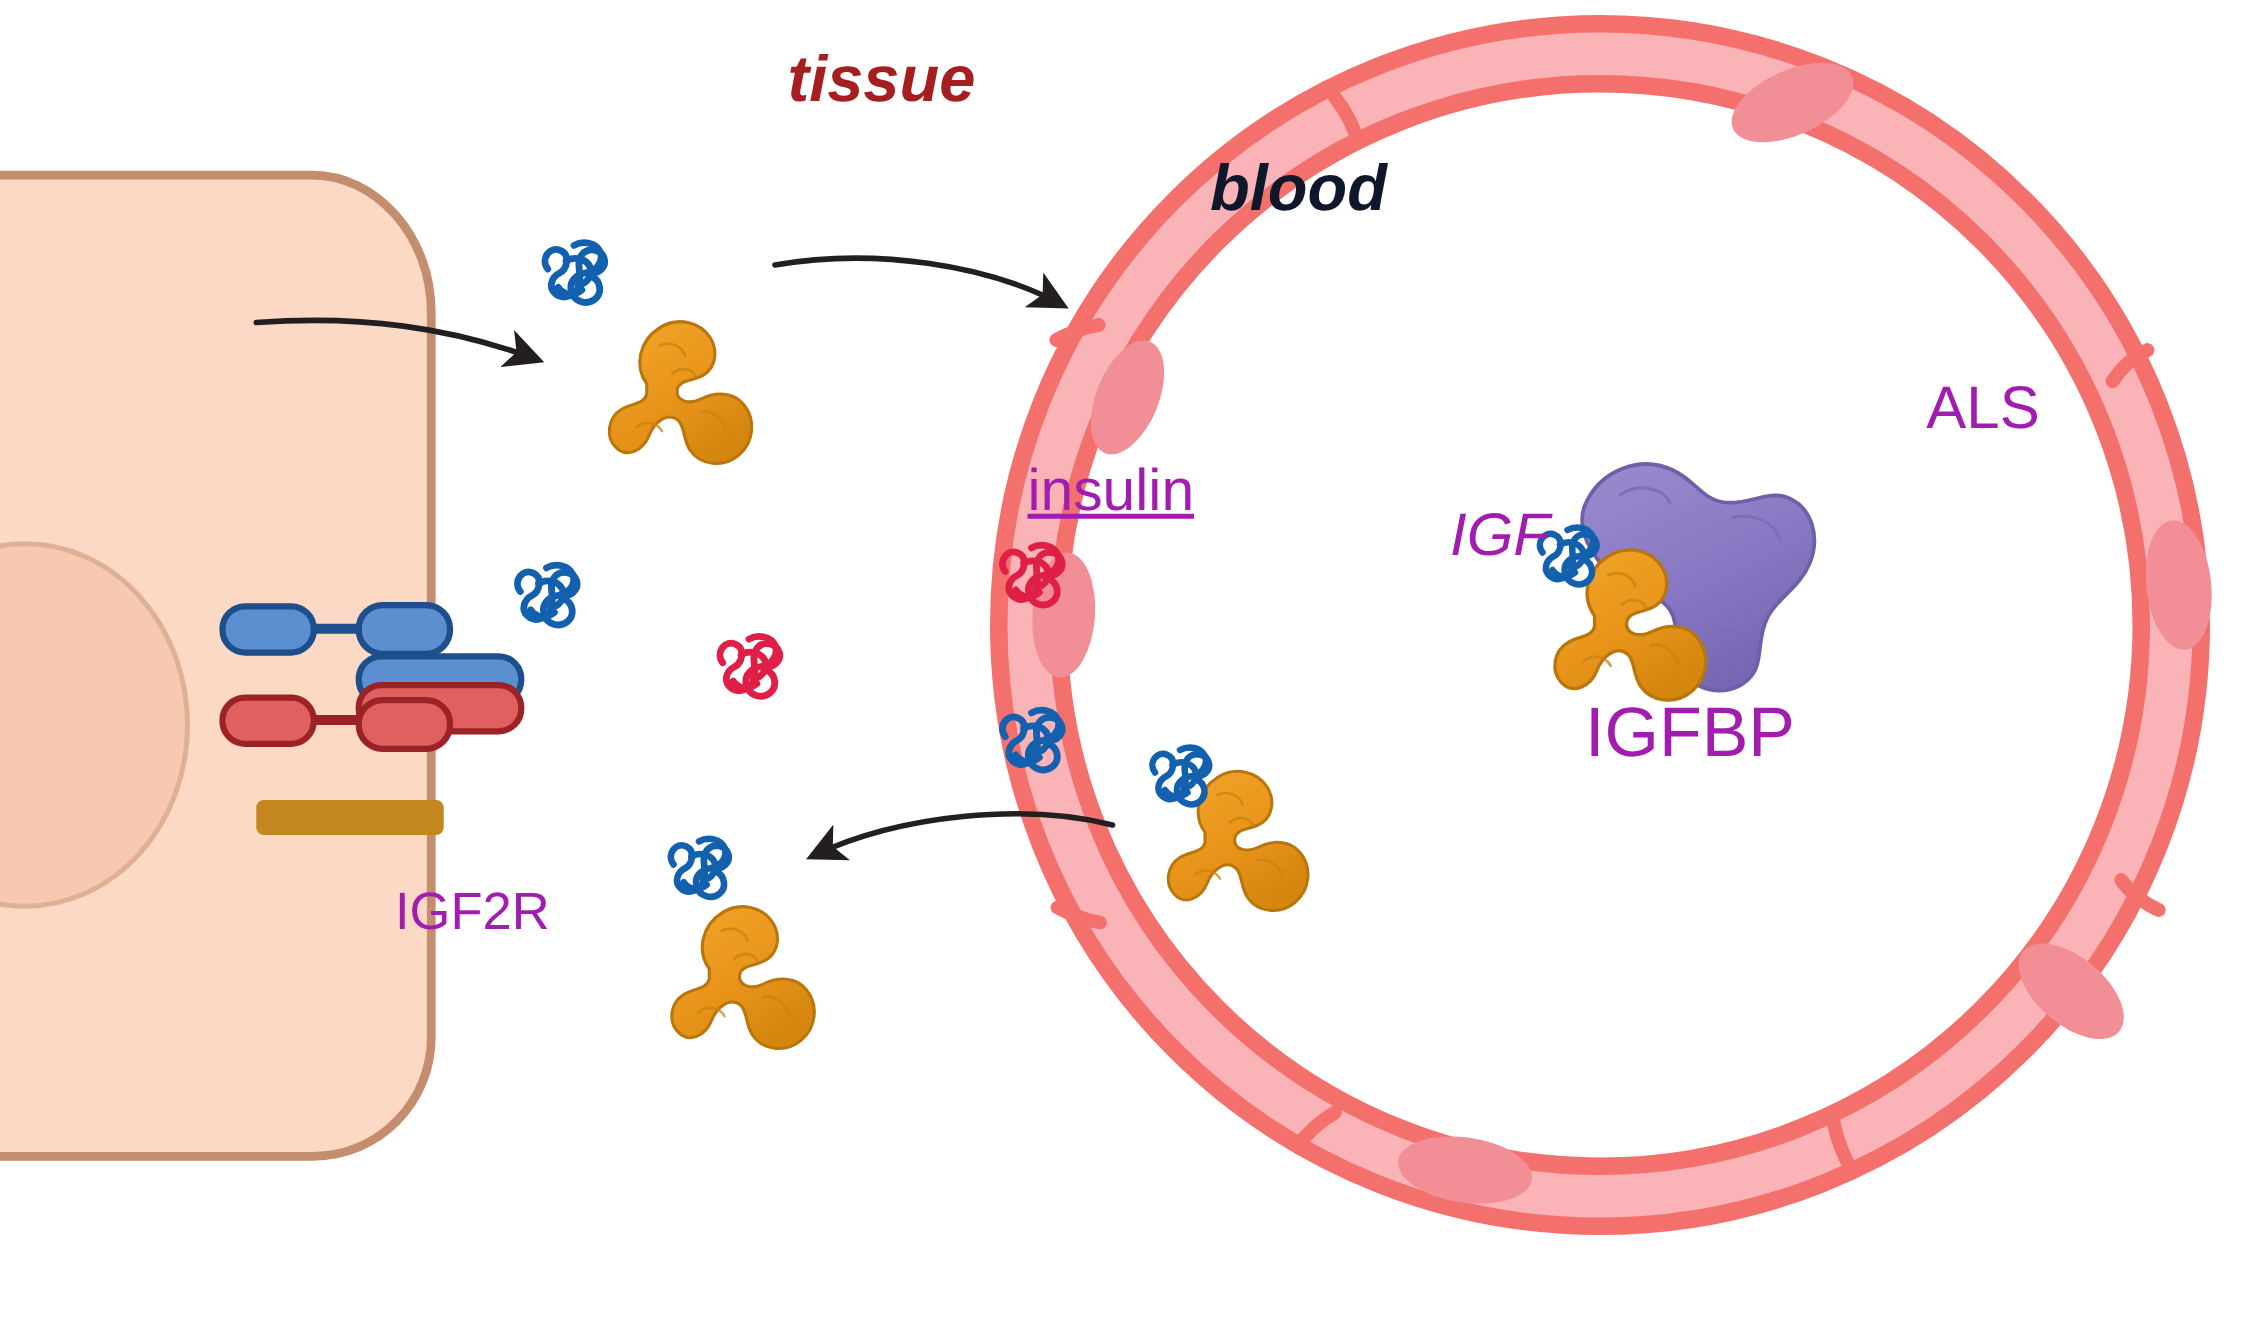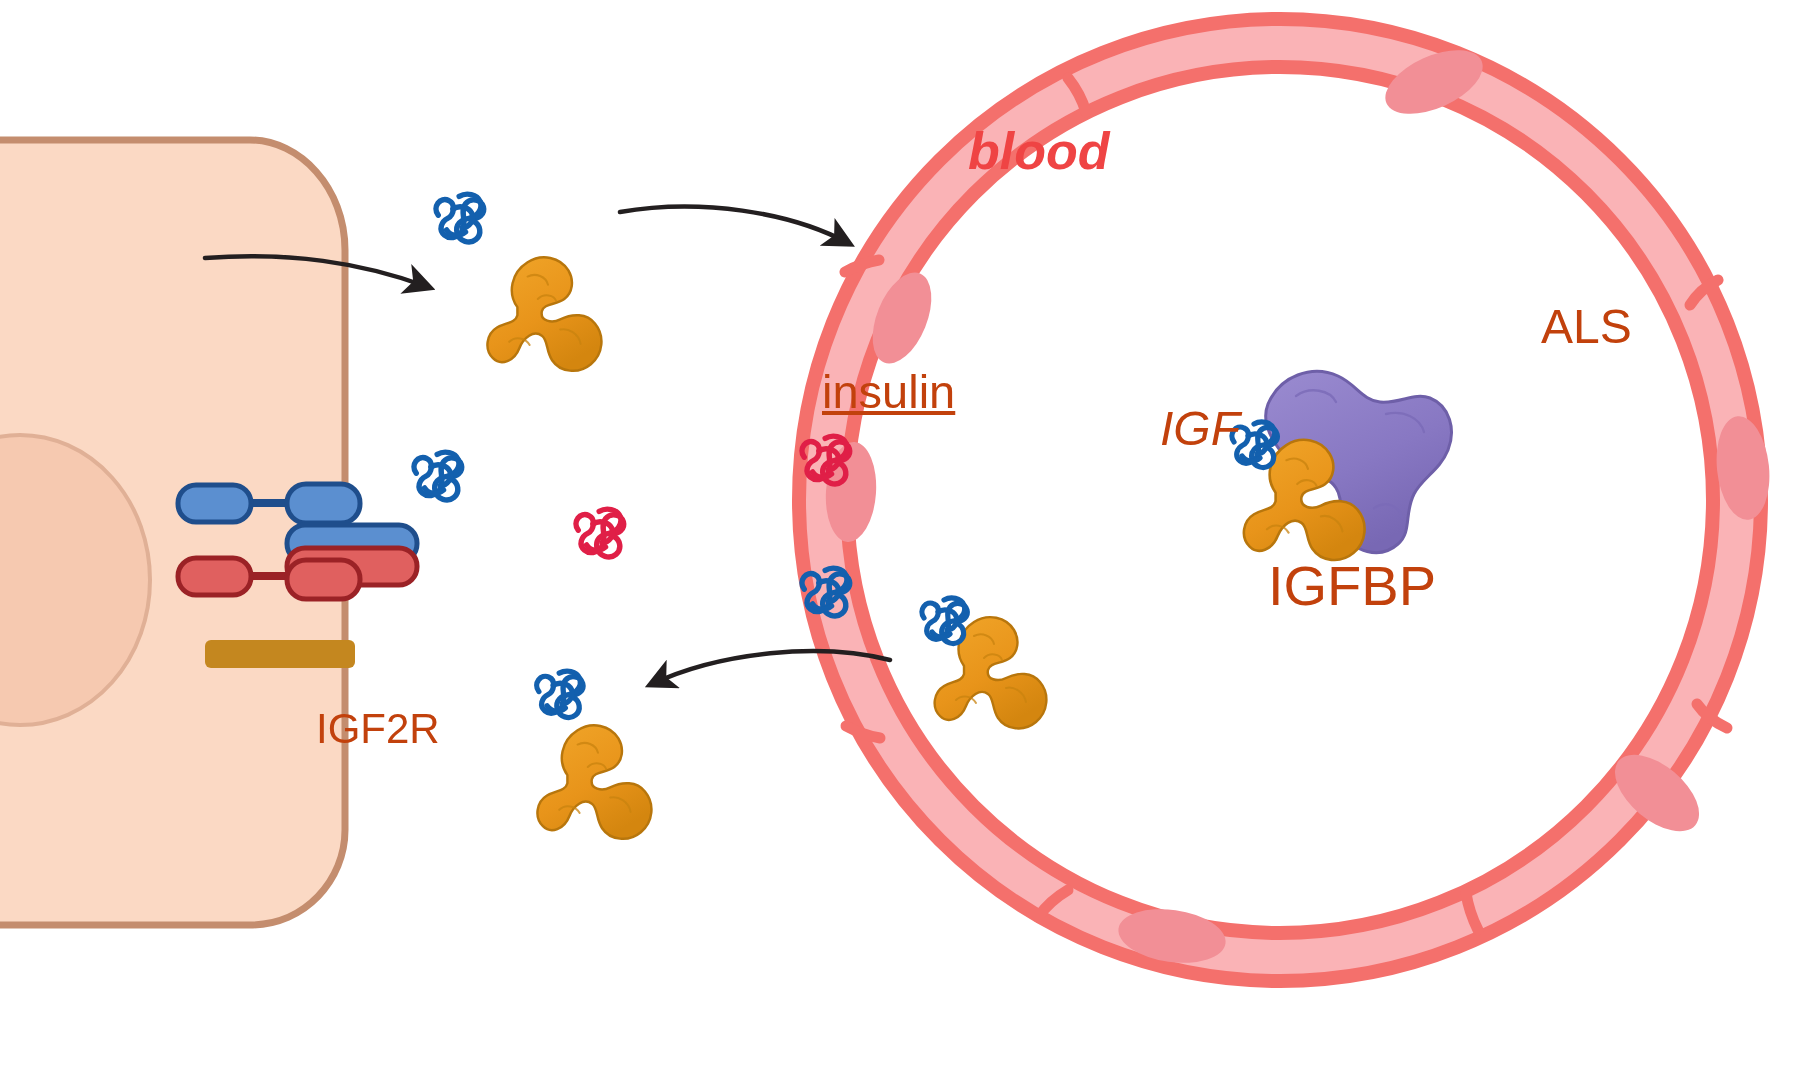--- a/index.html
+++ b/index.html
@@ -20,40 +20,40 @@
   }
   #scene {
     position: absolute;
     inset: 0;
     width: 1814px;
     height: 1070px;
   }
   .lbl {
     position: absolute;
     white-space: nowrap;
-    color: #c2410c;
+    color: #a21caf;
     font-family: "Liberation Sans", sans-serif;
     font-weight: 400;
     line-height: 1;
   }
   .lbl-italic {
     font-style: italic;
     font-weight: 700;
   }
   #lbl-tissue {
     left: 630px;
     top: 38px;
     font-size: 52px;
     color: #A51E20;
   }
   #lbl-blood {
     left: 968px;
     top: 125px;
     font-size: 52px;
-    color: #ef4444;
+    color: #0f172a;
   }
   #lbl-insulin {
     left: 822px;
     top: 368px;
     font-size: 47px;
     text-decoration: underline;
   }
   #lbl-igf1r-insr {
     left: 316px;
     top: 528px;
@@ -264,20 +264,21 @@
       <g transform="translate(1254,430) scale(1.08)">
         <use href="#blob-igfbp"></use>
       </g>
 
       <g transform="translate(1230,418) scale(1.0)">
         <use href="#sq-igf"></use>
       </g>
     </g>
   </svg>
 
+  <div class="lbl lbl-italic" id="lbl-tissue">tissue</div>
 
   <div class="lbl lbl-italic" id="lbl-blood">blood</div>
 
   <div class="lbl" id="lbl-insulin">insulin</div>
 
 
   <div class="lbl" id="lbl-igf2r">IGF2R</div>
 
   <div class="lbl" id="lbl-als">ALS</div>
 

